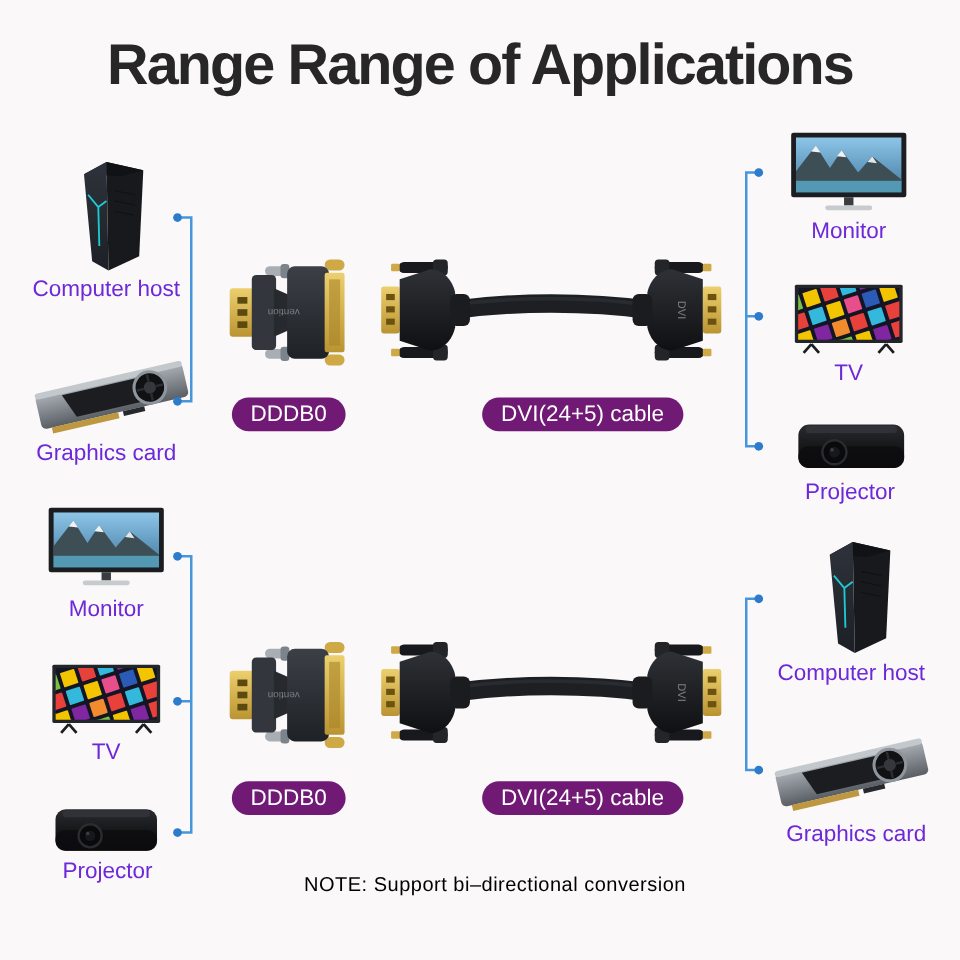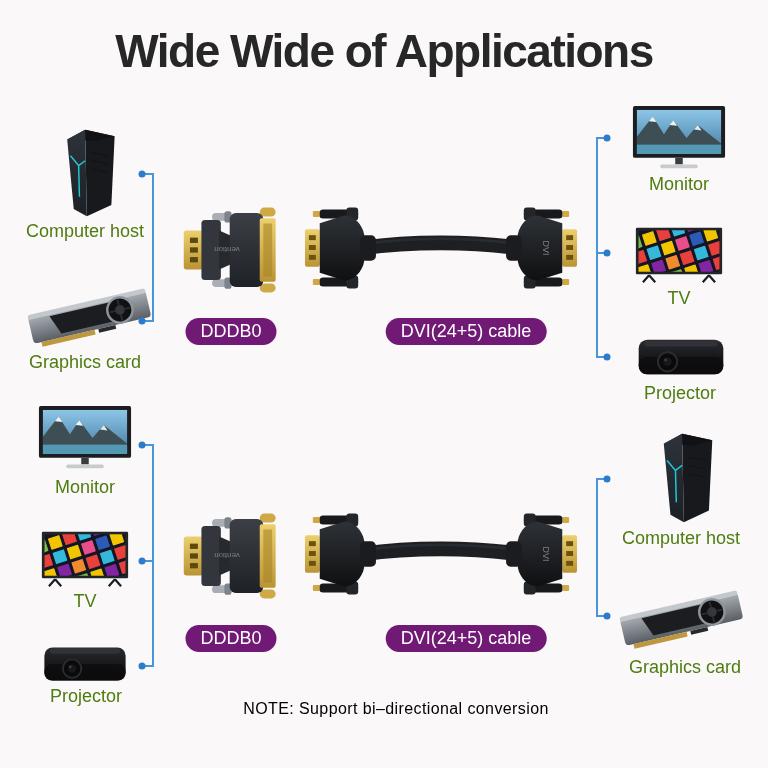--- a/index.html
+++ b/index.html
@@ -2,21 +2,21 @@
 <html><head>
 <meta charset="utf-8">
 <style>
   html,body{margin:0;padding:0;background:#faf8f8;}
   .stage{position:relative;width:768px;height:768px;background:#faf8f8;
          font-family:"Liberation Sans",sans-serif;overflow:hidden;}
   .title{position:absolute;top:24px;left:0;width:100%;text-align:center;
          font-size:46px;font-weight:700;color:#272727;letter-spacing:-1.5px;}
   .device{position:absolute;margin:0;}
   .device svg{width:100%;height:100%;display:block;}
-  .caption{position:absolute;text-align:center;font-size:18px;color:#4d7c0f;}
+  .caption{position:absolute;text-align:center;font-size:18px;color:#6d28d9;}
   .pill{position:absolute;transform:translateX(-50%);background:#701a75;color:#ffffff;
         font-size:18px;line-height:27px;height:27px;padding:0 15px;border-radius:14px;
         white-space:nowrap;}
   .bracket{position:absolute;}
   .note{position:absolute;top:700px;left:12px;width:100%;text-align:center;
         font-size:16px;color:#000000;letter-spacing:.4px;}
   .defs{position:absolute;width:0;height:0;overflow:hidden;}
 </style>
 </head>
 <body>
@@ -178,21 +178,21 @@
       <path d="M60,42 C110,35 170,35 220,42" stroke="#34373c" stroke-width="3" fill="none" opacity=".5"></path>
       <use href="#cconn"></use>
       <use href="#cconn" transform="translate(280,0) scale(-1,1)"></use>
       <text transform="translate(243,46) rotate(90)" font-size="9" fill="#7d828a" text-anchor="middle" font-family="Liberation Sans, sans-serif">DVI</text>
     </symbol>
   </defs>
 </svg>
 
 <div class="stage">
 
-  <div class="title">Wide Wide of Applications</div>
+  <div class="title">Range Range of Applications</div>
 
   <figure class="device" style="left:46px;top:128px;width:80px;height:90px">
     <svg viewBox="0 0 90 110">
         <use href="#sym-tower"></use>
       </svg>
   </figure>
   <div class="caption" style="left:5px;top:221px;width:160px">Computer host</div>
 
   <figure class="device" style="left:20px;top:280px;width:140px;height:70px">
     <svg viewBox="0 0 140 72">

